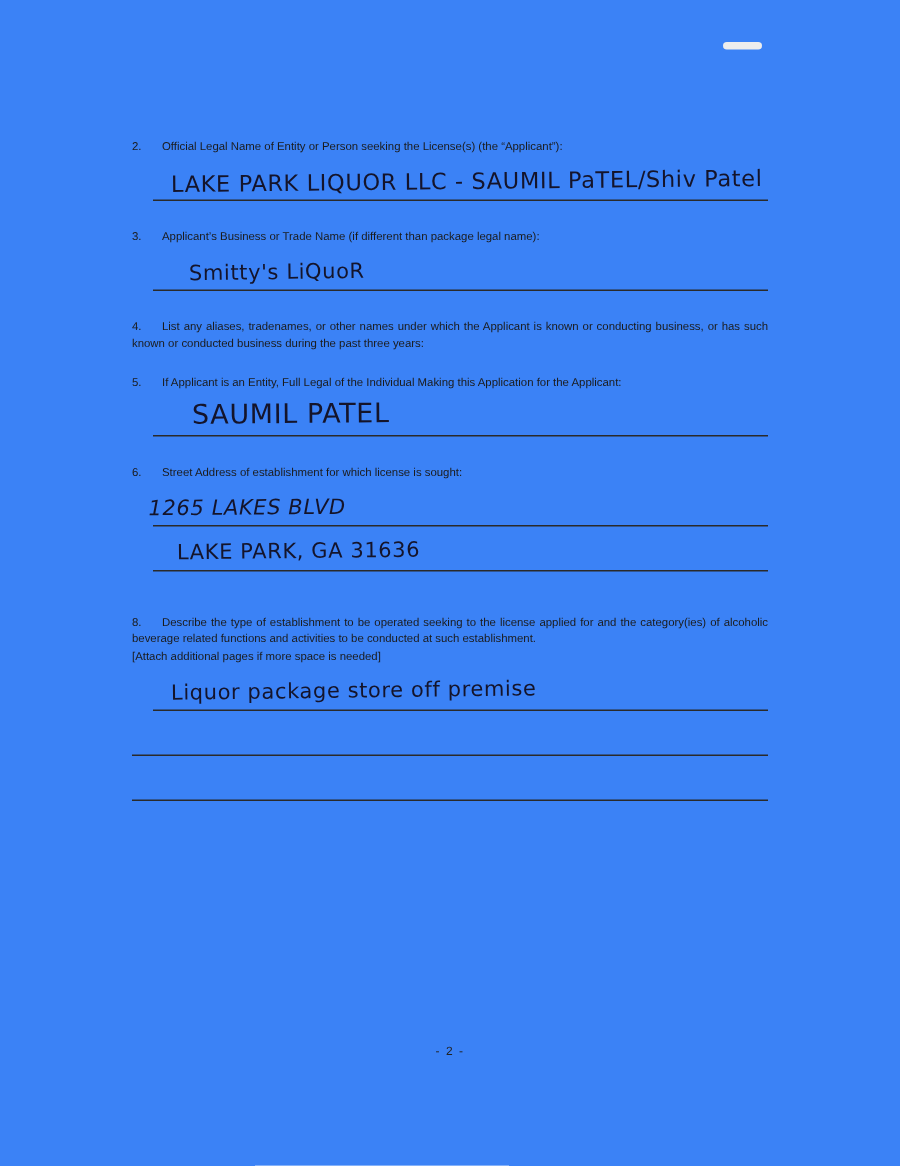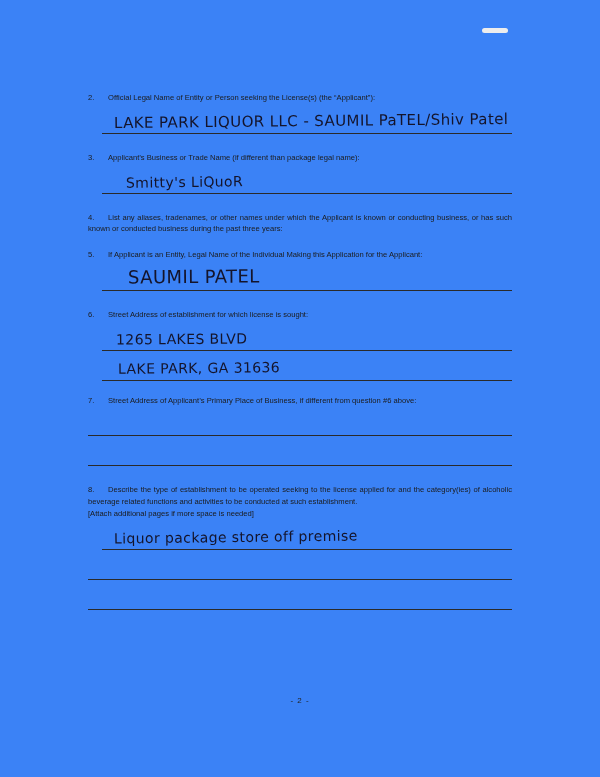--- a/index.html
+++ b/index.html
@@ -67,21 +67,21 @@
     font-family: "DejaVu Sans", sans-serif;
     color: #14142b;
     white-space: nowrap;
     letter-spacing: 0.4px;
   }
   
   .hw-1 { font-size: 15px; left: 26px; bottom: 4px; transform: rotate(-0.6deg); }
   .hw-2 { font-size: 14px; left: 38px; bottom: 4px; transform: rotate(-0.8deg); }
   .hw-3 { font-size: 14px; left: 40px; bottom: 5px; transform: rotate(-1deg); }
   .hw-4 { font-size: 18px; left: 40px; bottom: 4px; transform: rotate(-0.5deg); }
-  .hw-5 { font-size: 14px; left: 28px; bottom: 4px; transform: rotate(-0.4deg); }
+  .hw-5 { font-size: 14px; left: 11px; bottom: 4px; transform: rotate(-0.4deg); font-style: italic; }
   .hw-6 { font-size: 14px; left: 30px; bottom: 5px; transform: rotate(-0.6deg); }
   .hw-7 { font-size: 14px; left: 24px; bottom: 4px; transform: rotate(-0.5deg); }
   .hw-8 { font-size: 14px; left: 26px; bottom: 5px; transform: rotate(-0.7deg); }
   .spacer-10 { height: 10px; }
   .spacer-14 { height: 14px; }
   .footer {
     position: absolute;
     left: 0;
     right: 0;
     bottom: 72px;
@@ -135,21 +135,21 @@
     <div class="qblock">
       <div class="qtext">
         <span class="num num-inline">4.</span><span>List any aliases, tradenames, or other names under which the Applicant is known or conducting business, or has such known or conducted business during the past three years:</span>
       </div>
     </div>
 
     <div class="spacer-10"></div>
 
     <div class="qblock">
       <div class="qtext">
-        <span class="num num-inline">5.</span><span>If Applicant is an Entity, Legal Name of the Individual Making this Application for the Applicant:</span>
+        <span class="num num-inline">5.</span><span>If Applicant is an Entity, Full Legal of the Individual Making this Application for the Applicant:</span>
       </div>
       <div class="ans">
         <div class="rule"></div>
         <div class="hw hw-4">SAUMIL  PATEL</div>
       </div>
     </div>
 
     <div class="spacer-14"></div>
 
     <div class="qblock">
@@ -161,33 +161,20 @@
         <div class="hw hw-5">1265   LAKES  BLVD</div>
       </div>
       <div class="ans">
         <div class="rule"></div>
         <div class="hw hw-6">LAKE  PARK,  GA   31636</div>
       </div>
     </div>
 
     <div class="spacer-10"></div>
 
-    <div class="qblock">
-      <div class="qtext">
-        <span class="num num-inline">7.</span><span>Street Address of Applicant’s Primary Place of Business, if different from question #6 above:</span>
-      </div>
-      <div class="ans full">
-        <div class="rule"></div>
-        <div class="hw hw-7"></div>
-      </div>
-      <div class="ans full">
-        <div class="rule"></div>
-        <div class="hw hw-7"></div>
-      </div>
-    </div>
 
     <div class="spacer-14"></div>
 
     <div class="qblock">
       <div class="qtext">
         <span class="num num-inline">8.</span><span>Describe the type of establishment to be operated seeking to the license applied for and the category(ies) of alcoholic beverage related functions and activities to be conducted at such establishment.</span>
       </div>
       <div class="bracket-note">[Attach additional pages if more space is needed]</div>
       <div class="ans">
         <div class="rule"></div>

